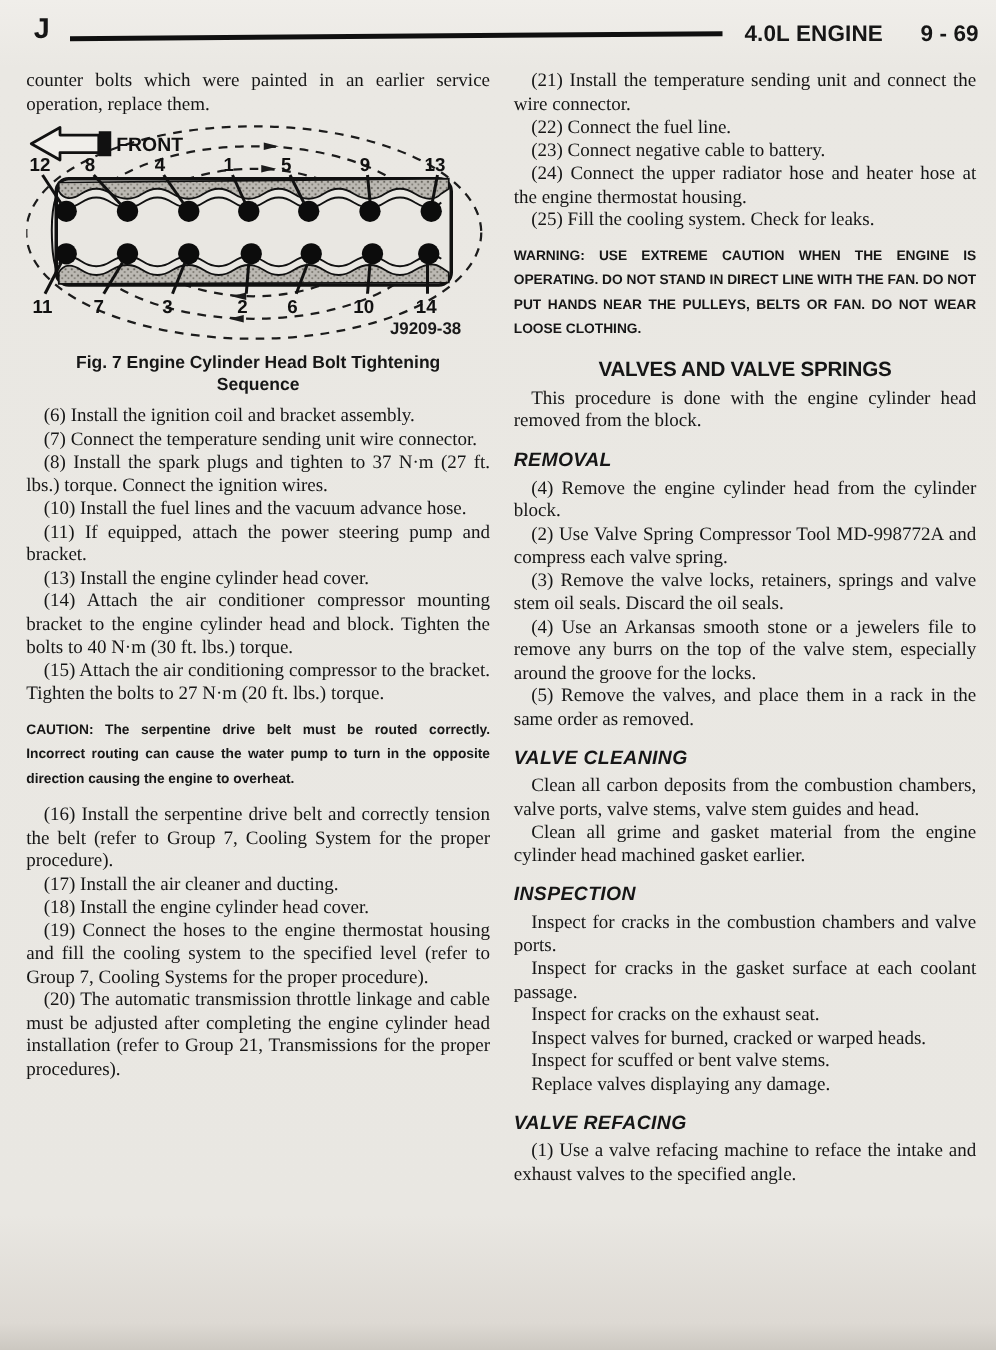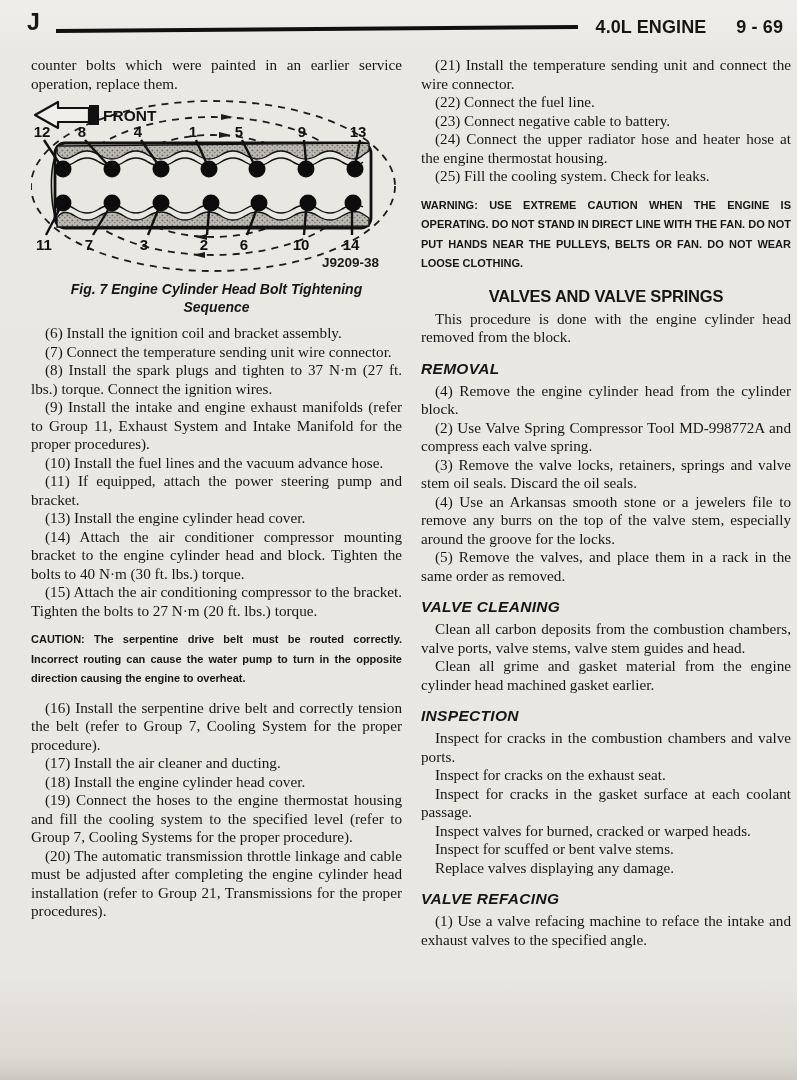--- a/index.html
+++ b/index.html
@@ -8,31 +8,31 @@
     background:linear-gradient(180deg,#f0eeea 0%,#eae8e3 5%,#e9e7e2 90%,#ddd9d3 98%,#ccc8c1 100%);
     font-family:"Liberation Serif",serif;color:#161616;
   }
   
   .hdr{position:absolute;top:6px;left:0;right:0;height:42px;}
   .sec-letter{position:absolute;left:27px;top:3px;font-family:"Liberation Sans",sans-serif;font-weight:bold;font-size:23px;}
   .hdr-rule{position:absolute;left:56px;top:21px;width:522px;height:4px;background:#101010;transform:rotate(-0.45deg);}
   .hdr-right{position:absolute;right:14px;top:11px;font-family:"Liberation Sans",sans-serif;font-weight:bold;font-size:18px;letter-spacing:0.1px;white-space:nowrap;}
   .hdr-right .pgnum{margin-left:30px;}
   
-  .columns{position:absolute;top:56px;left:21px;width:760px;display:flex;gap:19px;margin-left:10px;}
+  .columns{position:absolute;top:56px;left:21px;width:760px;display:flex;gap:19px;}
   .col{width:371px;}
   p{margin:0;}
   .body{font-size:15.2px;line-height:18.5px;text-align:justify;}
   .step{text-indent:14px;}
   .noindent{text-indent:0;}
   .caution,.warning{font-family:"Liberation Sans",sans-serif;font-weight:bold;font-size:11px;line-height:19.6px;text-align:justify;margin:10px 0;}
   .sec-head{font-family:"Liberation Sans",sans-serif;font-weight:bold;font-size:16.5px;letter-spacing:-0.2px;margin:13px 0 4px;text-align:center;}
   .sub-head{font-family:"Liberation Sans",sans-serif;font-weight:bold;font-style:italic;font-size:15.5px;letter-spacing:0.3px;margin:13px 0 4px;}
   figure{margin:6px 0 8px;}
-  figcaption{font-family:"Liberation Sans",sans-serif;font-weight:bold;font-style:italic;font-size:14px;line-height:17.5px;text-align:center;margin-top:5px;}
+  figcaption{font-family:"Liberation Sans",sans-serif;font-weight:bold;font-size:14px;line-height:17.5px;text-align:center;margin-top:5px;}
   .figsvg{display:block;}
   .svg-num{font-family:"Liberation Sans",sans-serif;font-weight:bold;font-size:15px;fill:#111;}
   .svg-front{font-family:"Liberation Sans",sans-serif;font-weight:bold;font-size:15.5px;fill:#111;}
   .svg-code{font-family:"Liberation Sans",sans-serif;font-weight:bold;font-size:13.5px;fill:#1a1a1a;}
 </style>
 </head>
 <body>
 
 <div class="page">
 
@@ -155,21 +155,20 @@
         </svg>
         <figcaption>
           <span>Fig. 7 Engine Cylinder Head Bolt Tightening</span><br>
           <span>Sequence</span>
         </figcaption>
       </figure>
 
       <p class="body step">(6) Install the ignition coil and bracket assembly.</p>
       <p class="body step">(7) Connect the temperature sending unit wire connector.</p>
       <p class="body step">(8) Install the spark plugs and tighten to 37 N·m (27 ft. lbs.) torque. Connect the ignition wires.</p>
-      <p class="body step">(9) Install the intake and engine exhaust manifolds (refer to Group 11, Exhaust System and Intake Manifold for the proper procedures).</p>
       <p class="body step">(10) Install the fuel lines and the vacuum advance hose.</p>
       <p class="body step">(11) If equipped, attach the power steering pump and bracket.</p>
       <p class="body step">(13) Install the engine cylinder head cover.</p>
       <p class="body step">(14) Attach the air conditioner compressor mounting bracket to the engine cylinder head and block. Tighten the bolts to 40 N·m (30 ft. lbs.) torque.</p>
       <p class="body step">(15) Attach the air conditioning compressor to the bracket. Tighten the bolts to 27 N·m (20 ft. lbs.) torque.</p>
 
       <p class="caution">CAUTION: The serpentine drive belt must be routed correctly. Incorrect routing can cause the water pump to turn in the opposite direction causing the engine to overheat.</p>
 
       <p class="body step">(16) Install the serpentine drive belt and correctly tension the belt (refer to Group 7, Cooling System for the proper procedure).</p>
       <p class="body step">(17) Install the air cleaner and ducting.</p>
@@ -197,22 +196,22 @@
       <p class="body step">(3) Remove the valve locks, retainers, springs and valve stem oil seals. Discard the oil seals.</p>
       <p class="body step">(4) Use an Arkansas smooth stone or a jewelers file to remove any burrs on the top of the valve stem, especially around the groove for the locks.</p>
       <p class="body step">(5) Remove the valves, and place them in a rack in the same order as removed.</p>
 
       <h3 class="sub-head">VALVE CLEANING</h3>
       <p class="body step">Clean all carbon deposits from the combustion chambers, valve ports, valve stems, valve stem guides and head.</p>
       <p class="body step">Clean all grime and gasket material from the engine cylinder head machined gasket earlier.</p>
 
       <h3 class="sub-head">INSPECTION</h3>
       <p class="body step">Inspect for cracks in the combustion chambers and valve ports.</p>
+      <p class="body step">Inspect for cracks in the gasket surface at each coolant passage.</p>
       <p class="body step">Inspect for cracks on the exhaust seat.</p>
-      <p class="body step">Inspect for cracks in the gasket surface at each coolant passage.</p>
       <p class="body step">Inspect valves for burned, cracked or warped heads.</p>
       <p class="body step">Inspect for scuffed or bent valve stems.</p>
       <p class="body step">Replace valves displaying any damage.</p>
 
       <h3 class="sub-head">VALVE REFACING</h3>
       <p class="body step">(1) Use a valve refacing machine to reface the intake and exhaust valves to the specified angle.</p>
     </div>
 
   </div>
 </div>

